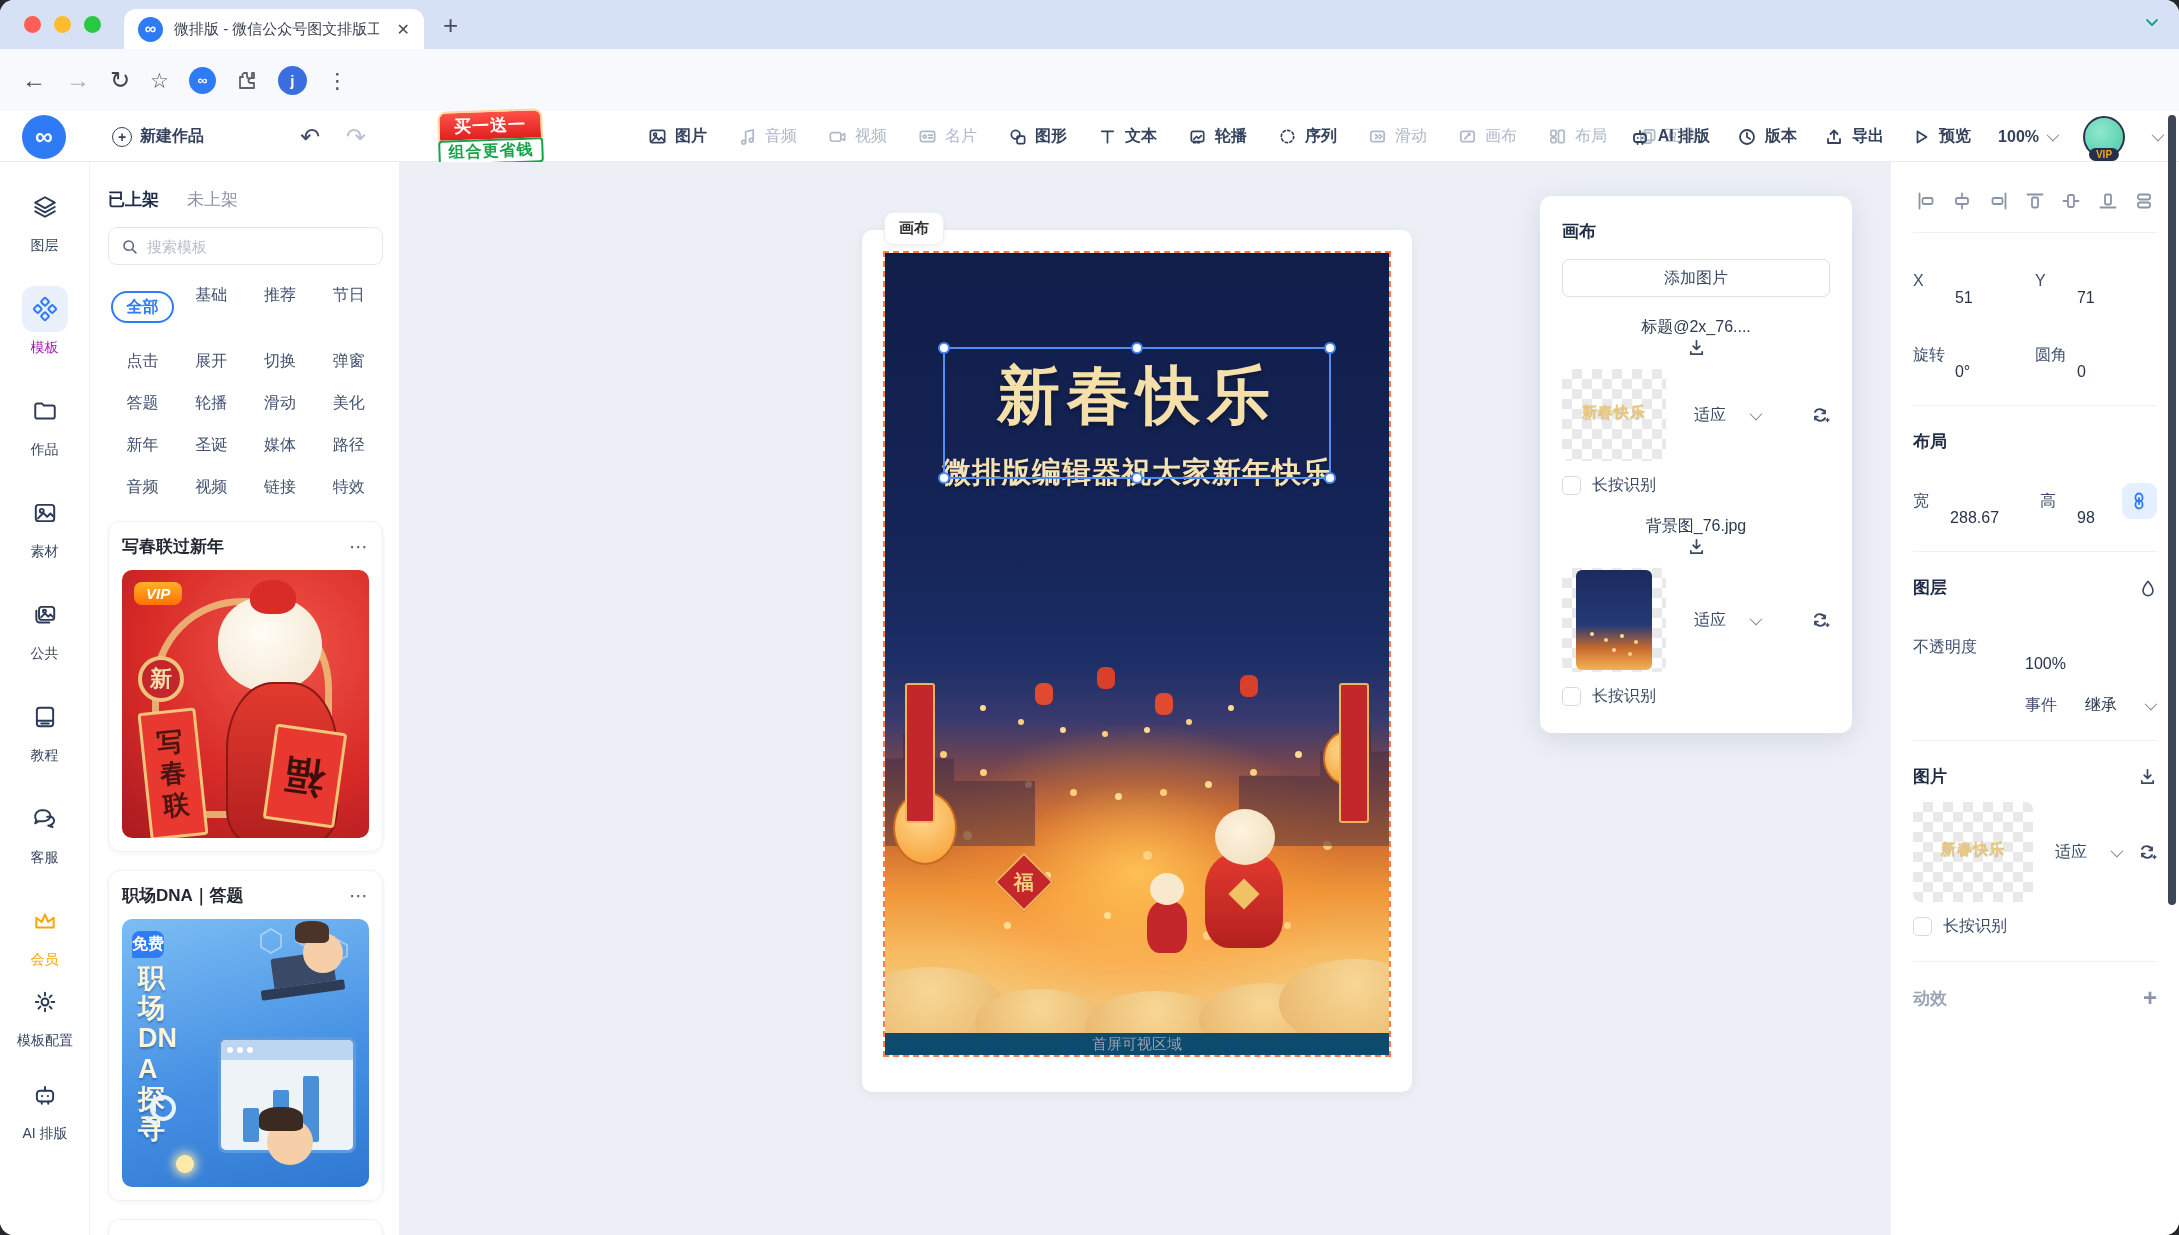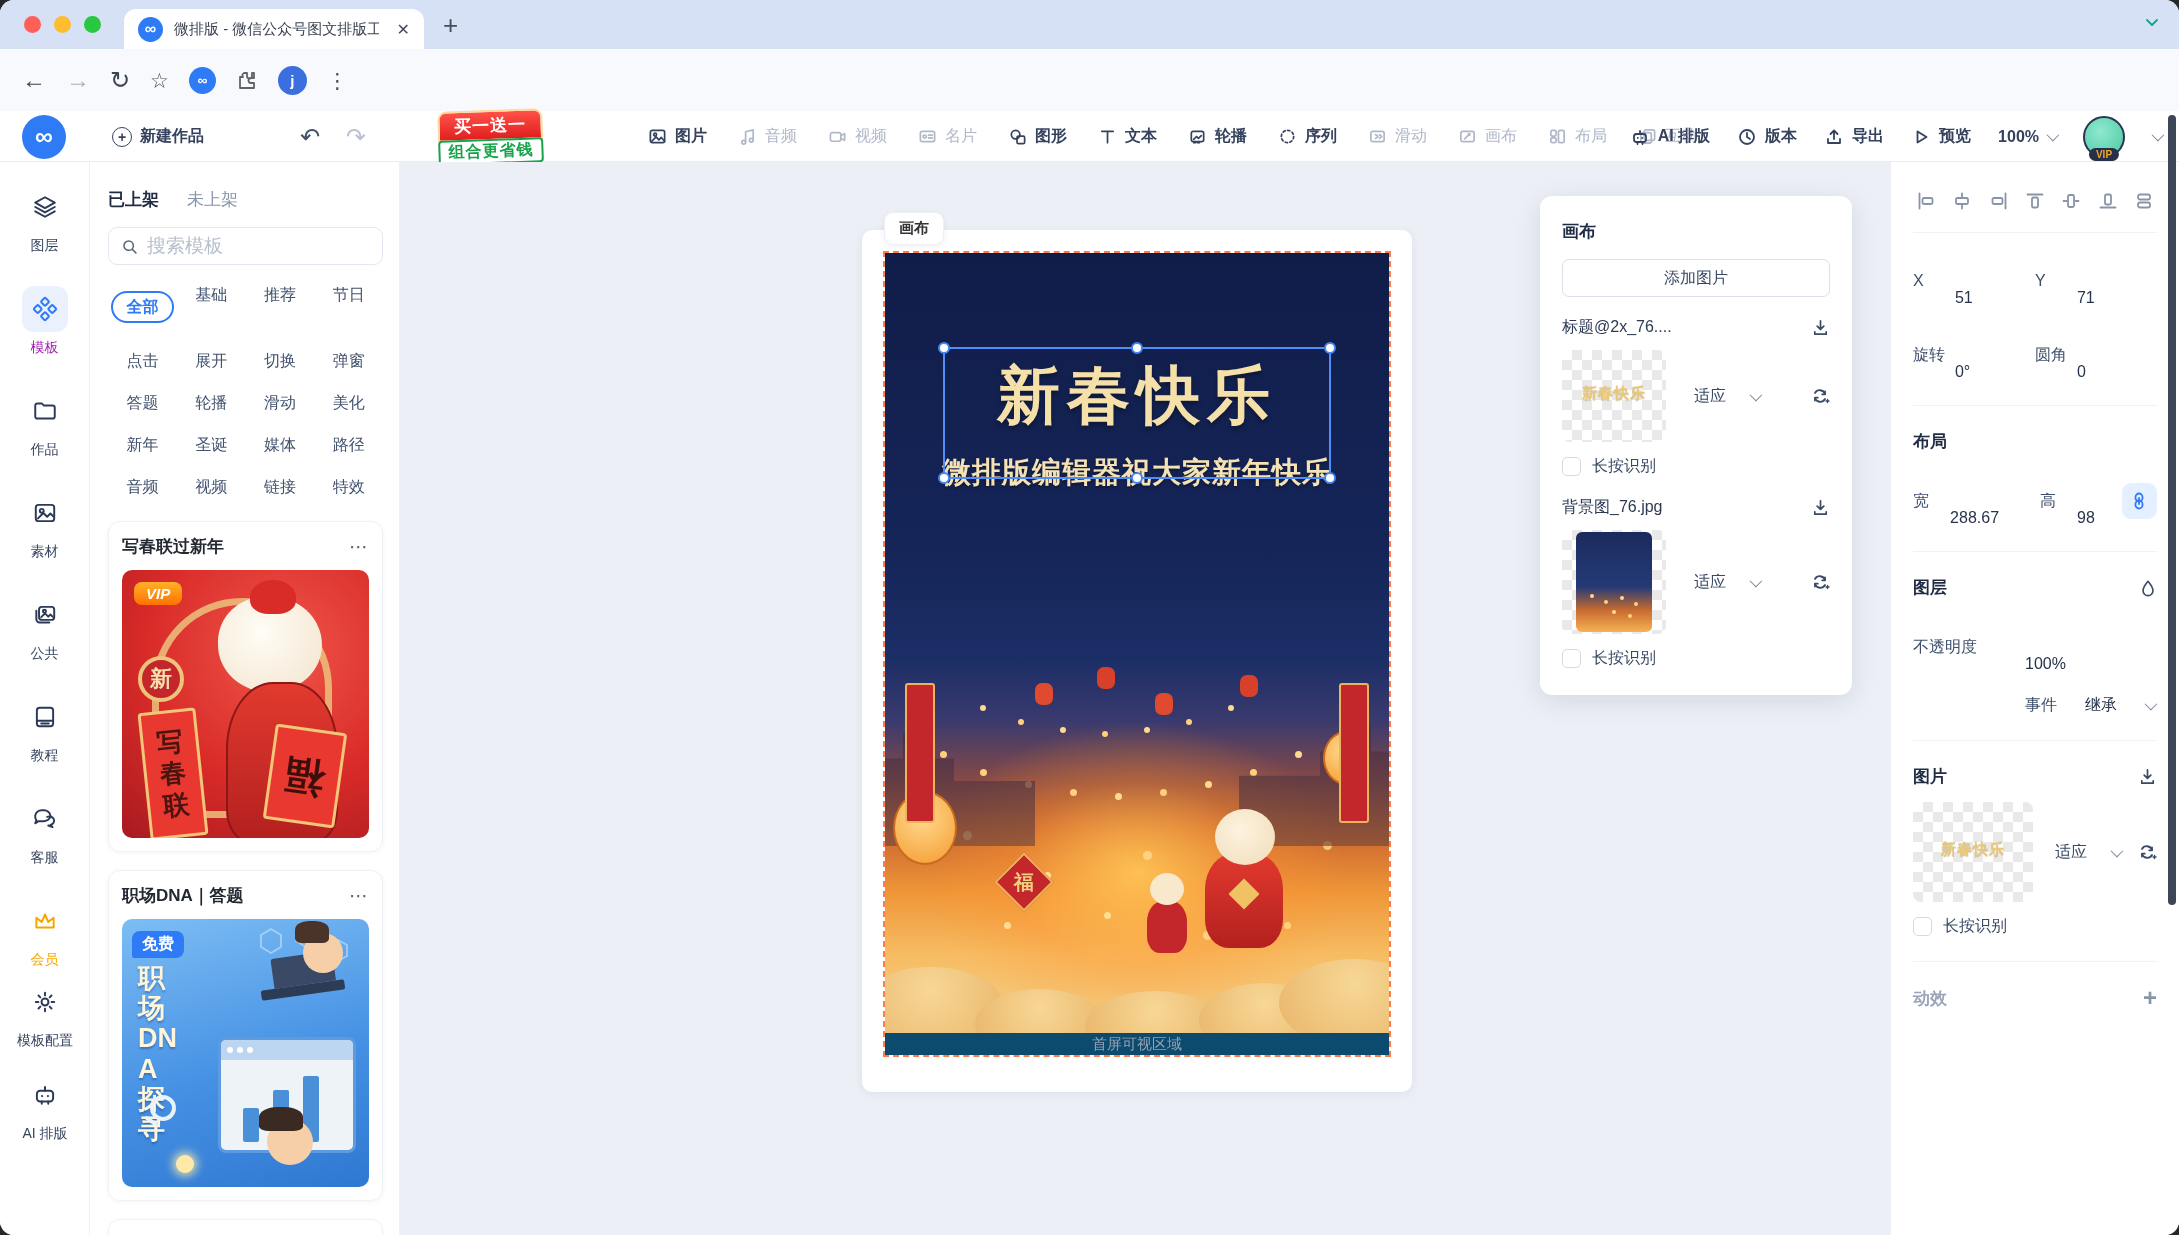--- a/index.html
+++ b/index.html
@@ -57,33 +57,33 @@
 .rail-item.gold { color:#f7a600; }
 .rail-bottom { position:absolute; bottom:92px; left:0; width:90px; }
 .rail-bottom .rail-item { margin-top:22px; }
 
 
 .tpanel { position:absolute; top:162px; left:90px; bottom:0; width:310px; background:#fff; border-right:1px solid #edf0f5; padding:26px 16px 0 18px; overflow:hidden; }
 .ttabs { display:flex; gap:28px; font-size:17px; align-items:baseline; }
 .ttab-on { font-weight:bold; color:#1f2c44; }
 .ttab-off { color:#8a94a8; }
 .searchbox { margin-top:16px; height:38px; border:1px solid #e3e8f0; border-radius:9px; display:flex; align-items:center; gap:9px; padding:0 12px; }
-.sinput { border:0; outline:0; background:transparent; font-size:19px; color:#333; width:100%; font-family:inherit; }
+.sinput { border:0; outline:0; background:transparent; font-size:15px; color:#333; width:100%; font-family:inherit; }
 .sinput::placeholder { color:#b6bfcd; }
 .chips { margin-top:14px; display:grid; grid-template-columns:repeat(4,1fr); row-gap:10px; }
 .chip { height:32px; display:flex; align-items:center; justify-content:center; font-size:16px; color:#42526e; }
 .chip.on { border:2px solid #2f7bf6; color:#2f7bf6; border-radius:17px; font-weight:bold; margin:12px 3px; }
 .tcard { margin-top:18px; border:1px solid #eef1f5; border-radius:12px; padding:13px; box-shadow:0 1px 4px rgba(20,40,80,.05); }
 .tcard-head { display:flex; justify-content:space-between; align-items:flex-end; font-size:17px; font-weight:bold; color:#232832; }
 .more-dots { color:#5b6270; font-size:19px; letter-spacing:1px; font-weight:normal; }
 .tcard-img { margin-top:12px; height:268px; border-radius:10px; position:relative; overflow:hidden; }
 .img-red { background:radial-gradient(circle at 65% 30%, #f0564a, #d92b28 55%, #a81a20); }
 .img-blue { background:linear-gradient(165deg,#7cbdf4,#4691e4 55%,#2f78d2); }
 .vip-tag { position:absolute; left:12px; top:12px; background:linear-gradient(#ffb129,#ff7200); color:#fff; font-weight:bold; font-size:15px; font-style:italic; padding:3px 12px; border-radius:8px; z-index:3; }
-.free-tag { position:absolute; left:10px; top:12px; background:#2f7bf6; color:#fff; font-weight:bold; font-size:16px; padding:3px 10px; border-radius:8px 8px 8px 2px; z-index:3; }
+.free-tag { position:absolute; left:10px; top:12px; background:#2f7bf6; color:#fff; font-weight:bold; font-size:16px; padding:3px 0; border-radius:8px 8px 8px 2px; z-index:3; }
 
 .arch { position:absolute; left:30px; top:28px; width:180px; height:220px; border:7px solid #ecc27c; border-radius:90px 90px 8px 8px; opacity:.85; }
 .mascot-head { position:absolute; left:96px; top:26px; width:104px; height:96px; background:radial-gradient(circle at 42% 38%, #fffdf6, #f3e3cc); border-radius:48% 52% 50% 50%; }
 .mascot-hair { position:absolute; left:128px; top:10px; width:46px; height:34px; background:#d92b28; border-radius:50% 50% 40% 40%; }
 .mascot-body { position:absolute; left:104px; top:112px; width:112px; height:160px; background:linear-gradient(#e23a2e,#b3201f); border-radius:42% 42% 20% 20%; border:2px solid #8d1715; }
 .xin-seal { position:absolute; left:16px; top:86px; width:46px; height:46px; background:#c3272b; border:4px solid #eec37c; border-radius:50%; color:#f6e0ad; font-size:22px; font-weight:bold; display:flex; align-items:center; justify-content:center; }
 .banner-l { position:absolute; left:22px; top:140px; width:58px; height:128px; background:#e8382f; border:3px solid #f2c579; border-radius:4px; transform:rotate(-6deg); color:#4a1410; font-weight:bold; font-size:26px; line-height:1.2; display:flex; align-items:center; justify-content:center; text-align:center; width:58px; word-break:break-all; padding:4px; }
 .banner-r { position:absolute; right:28px; top:158px; width:72px; height:96px; background:#e8382f; border:3px solid #f2c579; border-radius:4px; transform:rotate(8deg); display:flex; align-items:center; justify-content:center; }
 .banner-r span { transform:rotate(180deg); color:#3d0f0c; font-weight:bold; font-size:40px; }
 
@@ -133,21 +133,21 @@
 .ptitle-wrap { position:absolute; left:0; right:0; top:100px; text-align:center; z-index:6; }
 .ptitle { font-size:63px; font-weight:bold; color:#f5e0aa; letter-spacing:7px; text-shadow:0 3px 4px rgba(0,0,0,.35); }
 .psub { margin-top:14px; font-size:29px; font-weight:bold; color:#f5e3b5; letter-spacing:1px; text-shadow:0 2px 3px rgba(0,0,0,.35); }
 .sel { position:absolute; left:58px; top:94px; width:388px; height:132px; border:2px solid #4f8df7; z-index:7; }
 .hdl { position:absolute; width:12px; height:12px; border-radius:50%; background:#fff; border:2px solid #4285f4; }
 
 
 .cpanel { position:absolute; left:1540px; top:196px; width:312px; background:#fff; border-radius:12px; box-shadow:0 6px 26px rgba(30,50,90,.12); padding:24px 22px 26px; z-index:8; }
 .cp-title { font-size:17px; font-weight:bold; color:#1f2c44; }
 .addbtn { margin-top:16px; height:38px; border:1px solid #d9e0ea; border-radius:7px; display:flex; align-items:center; justify-content:center; font-size:16px; color:#3a4a63; }
-.asset-head { margin-top:20px; display:flex; justify-content:space-between; align-items:center; font-size:16px; color:#2c3a52; }
+.asset-head { margin-top:20px; display:flex; justify-content:space-between; align-items:center; font-size:16px; color:#2c3a52;flex-direction:column; }
 .asset-body { display:flex; align-items:center; margin-top:12px; }
 .checker { background-color:#fff; background-image:conic-gradient(#e9e9e9 25%, #fff 0 50%, #e9e9e9 0 75%, #fff 0); background-size:20px 20px; border-radius:8px; position:relative; overflow:hidden; }
 .thumb1 { width:104px; height:92px; }
 .thumb-gold { position:absolute; left:0; right:0; top:34px; text-align:center; color:#e9c87a; font-weight:bold; font-size:15px; letter-spacing:1px; text-shadow:0 1px 1px rgba(120,80,0,.3); }
 .thumb2 { width:76px; height:100px; margin-left:14px; border-radius:6px; background:linear-gradient(180deg,#1b2a5e 0%,#243a76 55%,#c76a2f 78%,#f7b255 100%); position:relative; }
 .thumb2 i { position:absolute; left:14px; top:62px; width:4px; height:4px; border-radius:50%; background:#ffd98e; box-shadow:14px 6px 0 #ffcf7a,30px 2px 0 #ffd98e,44px 8px 0 #ffcf7a,22px 16px 0 #ffd98e,38px 20px 0 #ffcf7a; }
 .fit { display:flex; align-items:center; gap:24px; font-size:16px; color:#3a4a63; margin-left:28px; }
 .recog { margin-top:14px; display:flex; align-items:center; gap:11px; font-size:16px; color:#3a4a63; }
 .cbx { width:19px; height:19px; border:1.6px solid #d4dae4; border-radius:5px; background:#fff; }
 .mlauto { margin-left:auto; }

